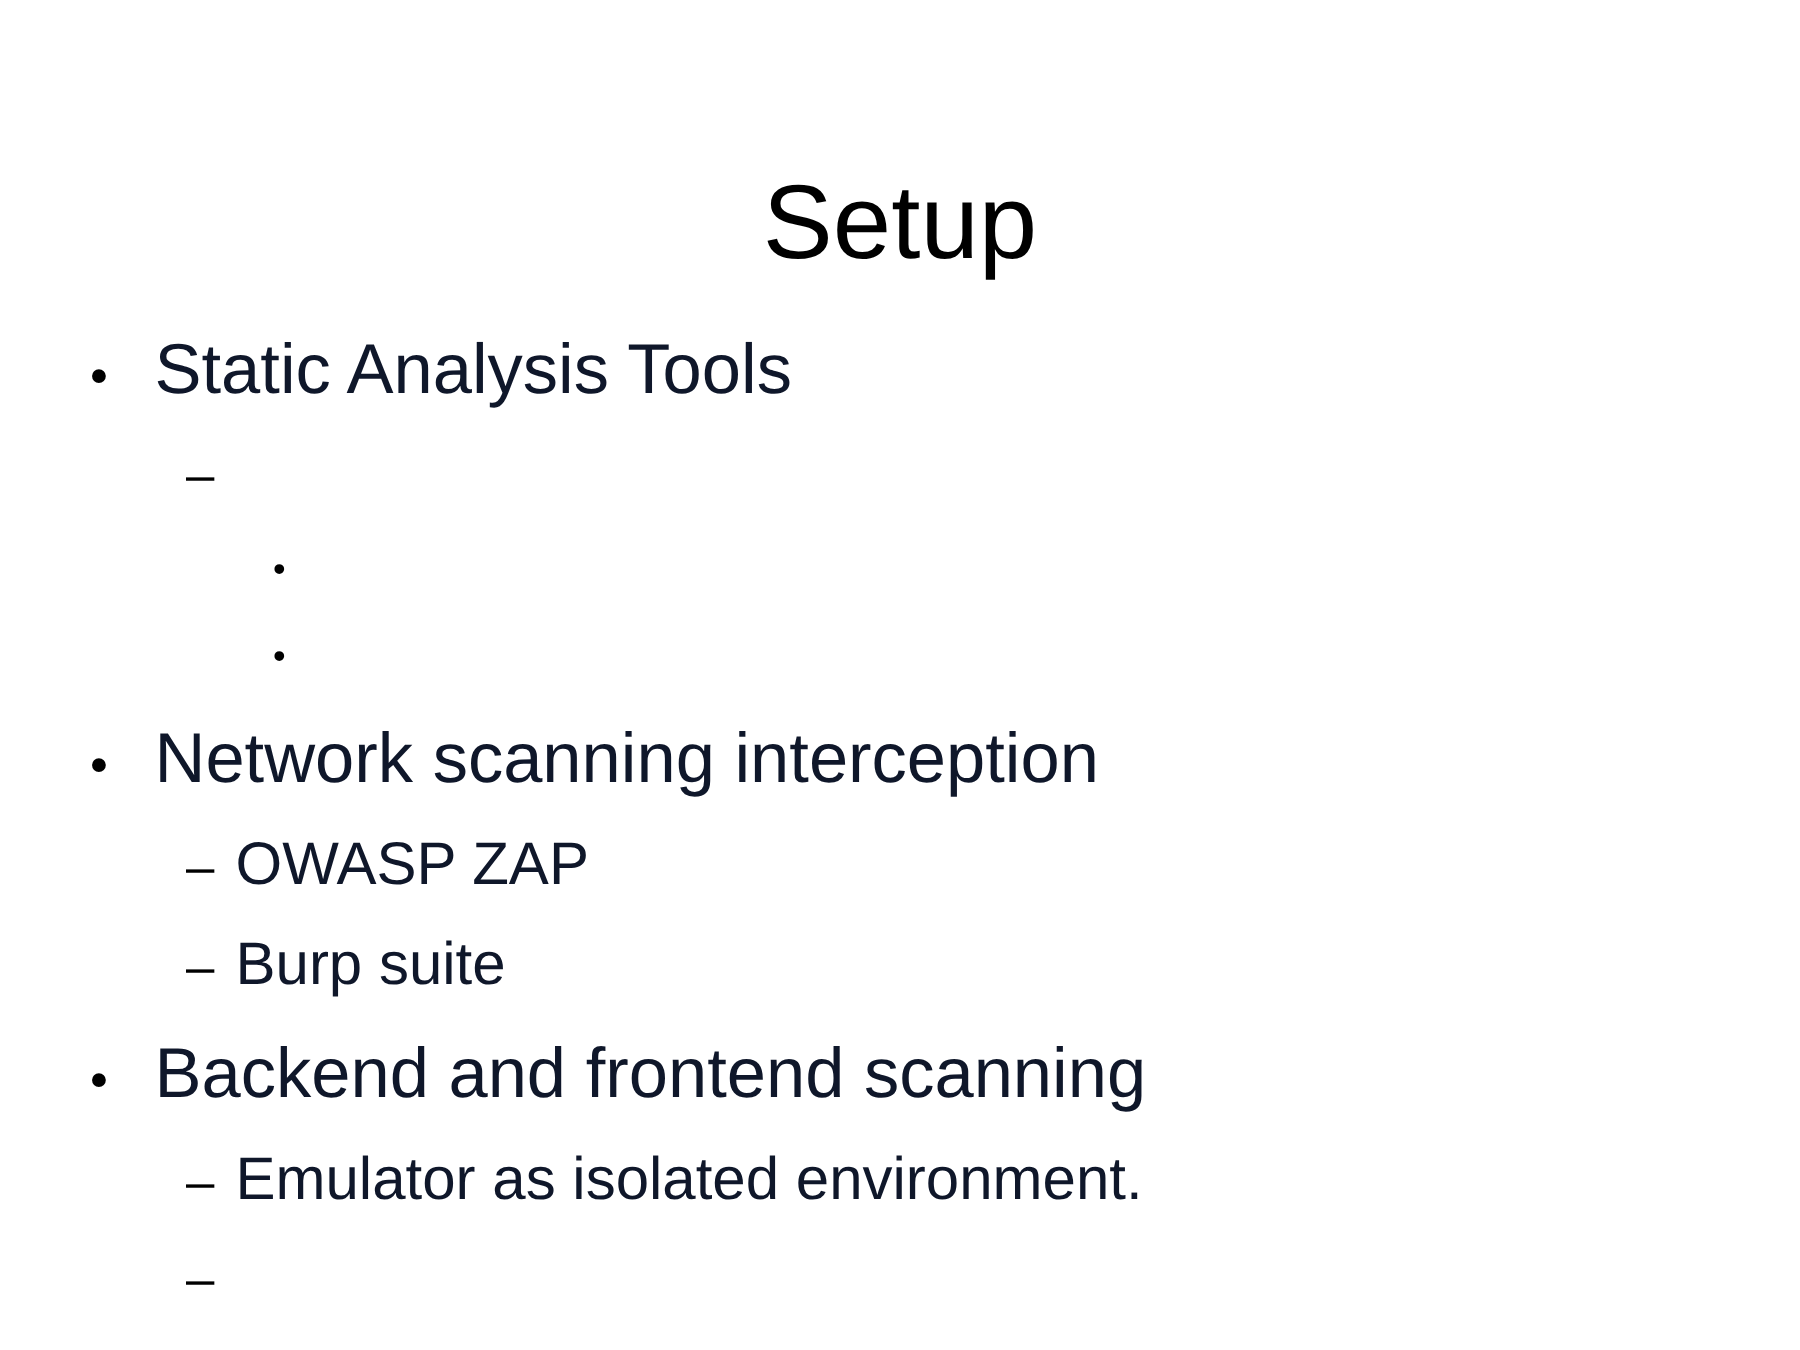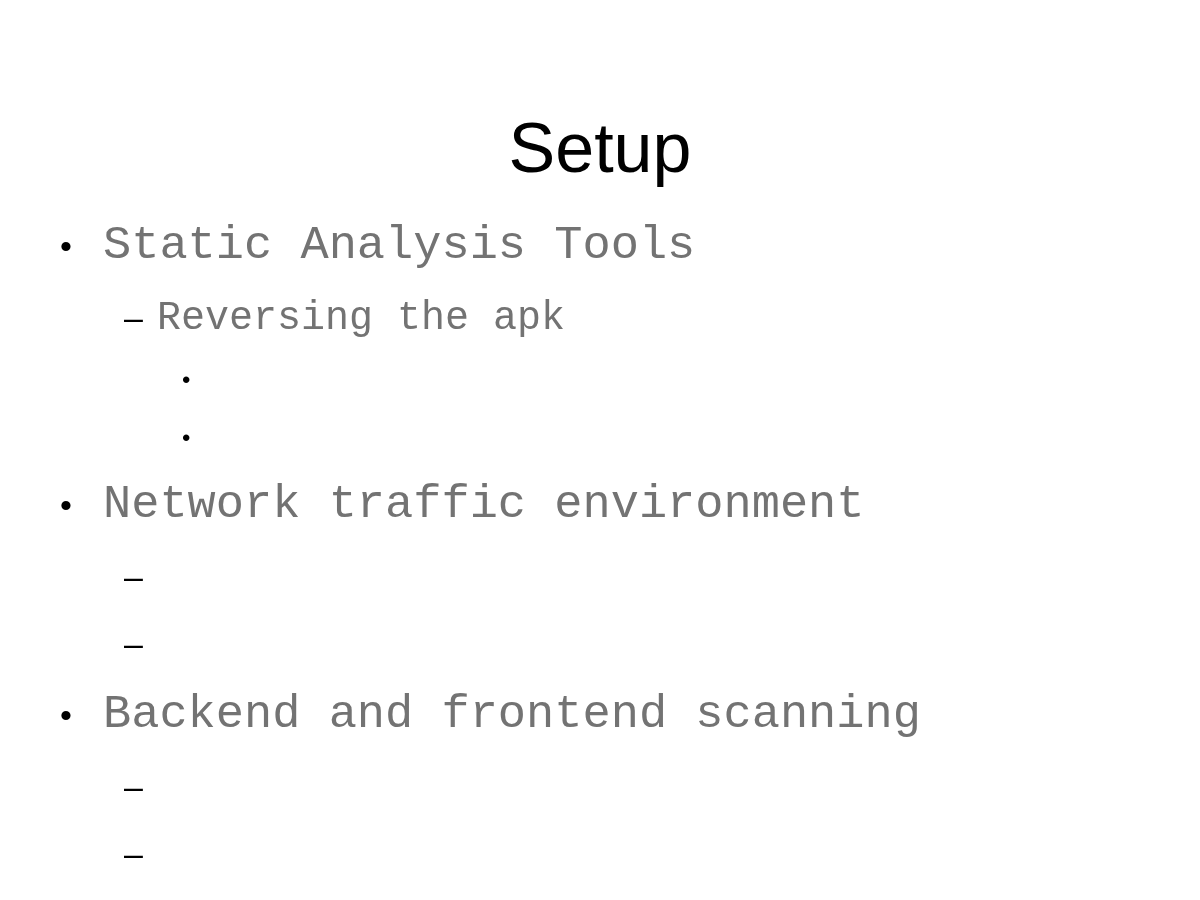--- a/index.html
+++ b/index.html
@@ -55,22 +55,21 @@
 
   .bullet-glyph {
     flex: 0 0 auto;
     display: inline-block;
     text-align: left;
     color: #000000;
   }
 
   .item-text {
     flex: 0 0 auto;
-    color: #737373;
-    font-family: Liberation Mono, monospace;
+    color: #0f172a;
   }
 
   
   .level-1 {
     padding-left: 60px;
     font-size: 47px;
     line-height: 76px;
     height: 76px;
   }
   .level-1 .bullet-glyph {
@@ -111,51 +110,53 @@
 
   <div class="body-list">
 
     <div class="outline-item level-1">
       <span class="bullet-glyph">•</span>
       <span class="item-text">Static Analysis Tools</span>
     </div>
 
     <div class="outline-item level-2">
       <span class="bullet-glyph">–</span>
-      <span class="item-text">Reversing the apk</span>
     </div>
 
     <div class="outline-item level-3">
       <span class="bullet-glyph">•</span>
     </div>
 
     <div class="outline-item level-3">
       <span class="bullet-glyph">•</span>
     </div>
 
     <div class="outline-item level-1">
       <span class="bullet-glyph">•</span>
-      <span class="item-text">Network traffic environment</span>
+      <span class="item-text">Network scanning interception</span>
     </div>
 
     <div class="outline-item level-2">
       <span class="bullet-glyph">–</span>
+      <span class="item-text">OWASP ZAP</span>
     </div>
 
     <div class="outline-item level-2">
       <span class="bullet-glyph">–</span>
+      <span class="item-text">Burp suite</span>
     </div>
 
     <div class="outline-item level-1">
       <span class="bullet-glyph">•</span>
       <span class="item-text">Backend and frontend scanning</span>
     </div>
 
     <div class="outline-item level-2">
       <span class="bullet-glyph">–</span>
+      <span class="item-text">Emulator as isolated environment.</span>
     </div>
 
     <div class="outline-item level-2">
       <span class="bullet-glyph">–</span>
     </div>
 
   </div>
 </div>
 
 </body></html>

